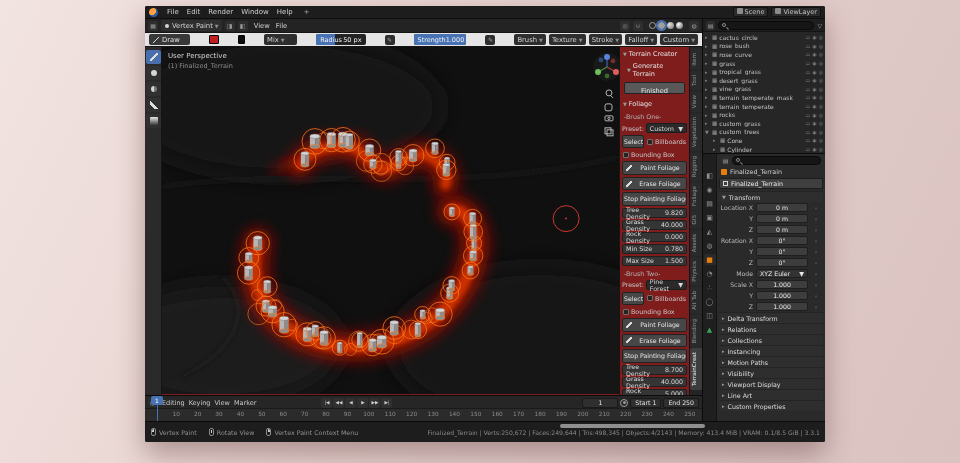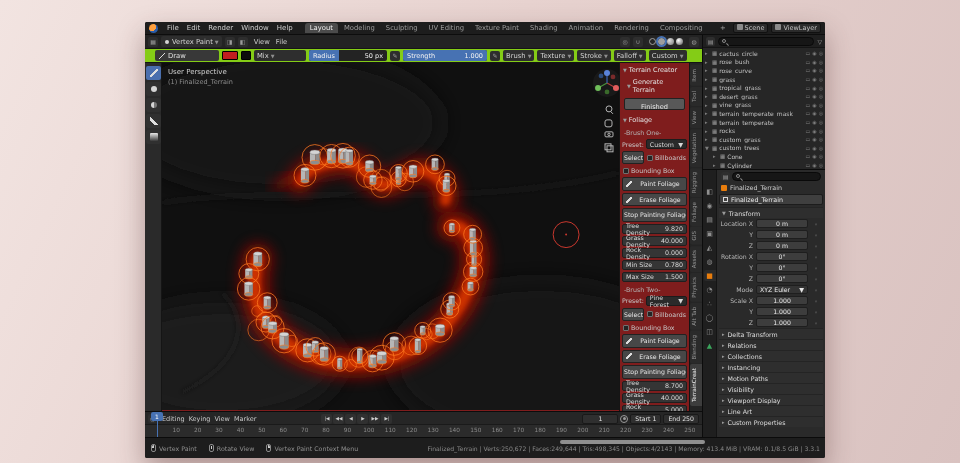--- a/index.html
+++ b/index.html
@@ -1,19 +1,19 @@
 <!DOCTYPE html>
 <html><head>
 <meta charset="utf-8">
 <style>
   *{box-sizing:border-box;margin:0;padding:0}
   html,body{width:960px;height:463px;overflow:hidden}
   body{background:linear-gradient(115deg,#f2e4e1 0%,#e7d2cf 45%,#d9c2c0 100%);
        font-family:"DejaVu Sans",sans-serif;position:relative;color:#c9c9c9}
-  .window{position:absolute;left:145px;top:22px;width:680px;height:436px;background:#161616;
+  .window{position:absolute;left:145px;top:6px;width:680px;height:436px;background:#161616;
           box-shadow:0 12px 28px rgba(70,35,35,.38);font-size:8px;overflow:hidden;border-radius:2px}
   
   .topbar{height:13px;background:#1d1d1d;display:flex;align-items:center;padding:0 4px;gap:2px;border-bottom:1px solid #0d0d0d}
   .blender-logo{width:9px;height:9px;border-radius:50%;background:radial-gradient(circle at 35% 35%,#ff9f3e 0 45%,#2a5ca8 46% 100%);margin-right:3px;flex:none}
   .menu{padding:0 4px;font-size:7px;color:#cfcfcf;white-space:nowrap}
   .ws-tabs{display:flex;margin-left:6px;gap:1px;overflow:hidden}
   .ws{padding:1px 5px;font-size:6.8px;color:#9d9d9d;background:#1d1d1d;border-radius:3px 3px 0 0;white-space:nowrap}
   .ws.active{background:#4b4b4b;color:#f0f0f0}
   .tb-right{margin-left:auto;display:flex;gap:3px;align-items:center}
   .tb-field{display:flex;align-items:flex-start;gap:2px;background:#2b2b2b;border:1px solid #111;border-radius:2px;
@@ -26,21 +26,21 @@
   
   .vp-header{height:14px;background:#232323;display:flex;align-items:center;gap:3px;padding:0 3px;border-bottom:1px solid #151515}
   .dd{display:flex;align-items:center;gap:2px;background:#2e2e2e;border-radius:2px;padding:0 3px;height:11px;font-size:6.8px;color:#d2d2d2;white-space:nowrap}
   .dd .caret{font-size:5px;color:#8e8e8e}
   .hdr-menu{font-size:6.8px;color:#cdcdcd;padding:0 3px}
   .mini{width:10px;height:10px;border-radius:2px;background:#2e2e2e;display:flex;align-items:center;justify-content:center;color:#9c9c9c;font-size:6px;flex:none}
   .sph{width:7px;height:7px;border-radius:50%;background:#9e9e9e;flex:none}
   .sph.wire{background:transparent;border:1px solid #9e9e9e}
   .sph-wrap{display:flex;gap:2px;align-items:center;background:#252525;border-radius:3px;padding:1px 3px}
   .sph-wrap .on{outline:2px solid #4772b3;outline-offset:0}
-  .tool-header{height:14px;background:#84cc16;display:flex;align-items:center;gap:3px;padding:0 10px;border-bottom:1px solid #141414}
+  .tool-header{height:14px;background:#e5e5e5;display:flex;align-items:center;gap:19px;padding:0 4px;border-bottom:1px solid #141414}
   .tool-name{display:flex;align-items:center;gap:3px;background:#383838;border-radius:2px;height:11px;padding:0 4px;width:64px;font-size:6.8px;color:#e0e0e0}
   .swatch{height:9px;border:1px solid #000;border-radius:1px}
   .slider{position:relative;height:11px;border-radius:2px;background:#232323;overflow:hidden;display:flex;align-items:center;justify-content:space-between;padding:0 4px;font-size:6.5px;color:#f2f2f2}
   .slider .fill{position:absolute;left:0;top:0;bottom:0;background:#4772b3;z-index:0}
   .slider span{position:relative;z-index:1}
   
   .vp-row{flex:1;display:flex;min-height:0}
   .toolbar{width:17px;background:#2a2a2a;display:flex;flex-direction:column;gap:2px;padding:3px 1px;border-right:1px solid #151515}
   .tool-btn{width:15px;height:14px;border-radius:2px;background:#303030;display:flex;align-items:center;justify-content:center}
   .tool-btn.active{background:#4a6fae}
@@ -141,32 +141,20 @@
 
   <div class="topbar">
     <span class="blender-logo"></span>
     <span id="topbar-menus" style="display:flex">
         <span class="menu">File</span>
         <span class="menu">Edit</span>
         <span class="menu">Render</span>
         <span class="menu">Window</span>
         <span class="menu">Help</span>
       </span>
-    <span class="ws-tabs" id="ws-tabs">
-        <span class="ws active">Layout</span>
-        <span class="ws">Modeling</span>
-        <span class="ws">Sculpting</span>
-        <span class="ws">UV Editing</span>
-        <span class="ws">Texture Paint</span>
-        <span class="ws">Shading</span>
-        <span class="ws">Animation</span>
-        <span class="ws">Rendering</span>
-        <span class="ws">Compositing</span>
-        <span class="ws">Geometry Nodes</span>
-      </span>
     <span class="ws">+</span>
     <span class="tb-right">
       <span class="tb-field">
         <span class="ico"></span>
         <span>Scene</span>
       </span>
       <span class="tb-field">
         <span class="ico"></span>
         <span>ViewLayer</span>
       </span>

